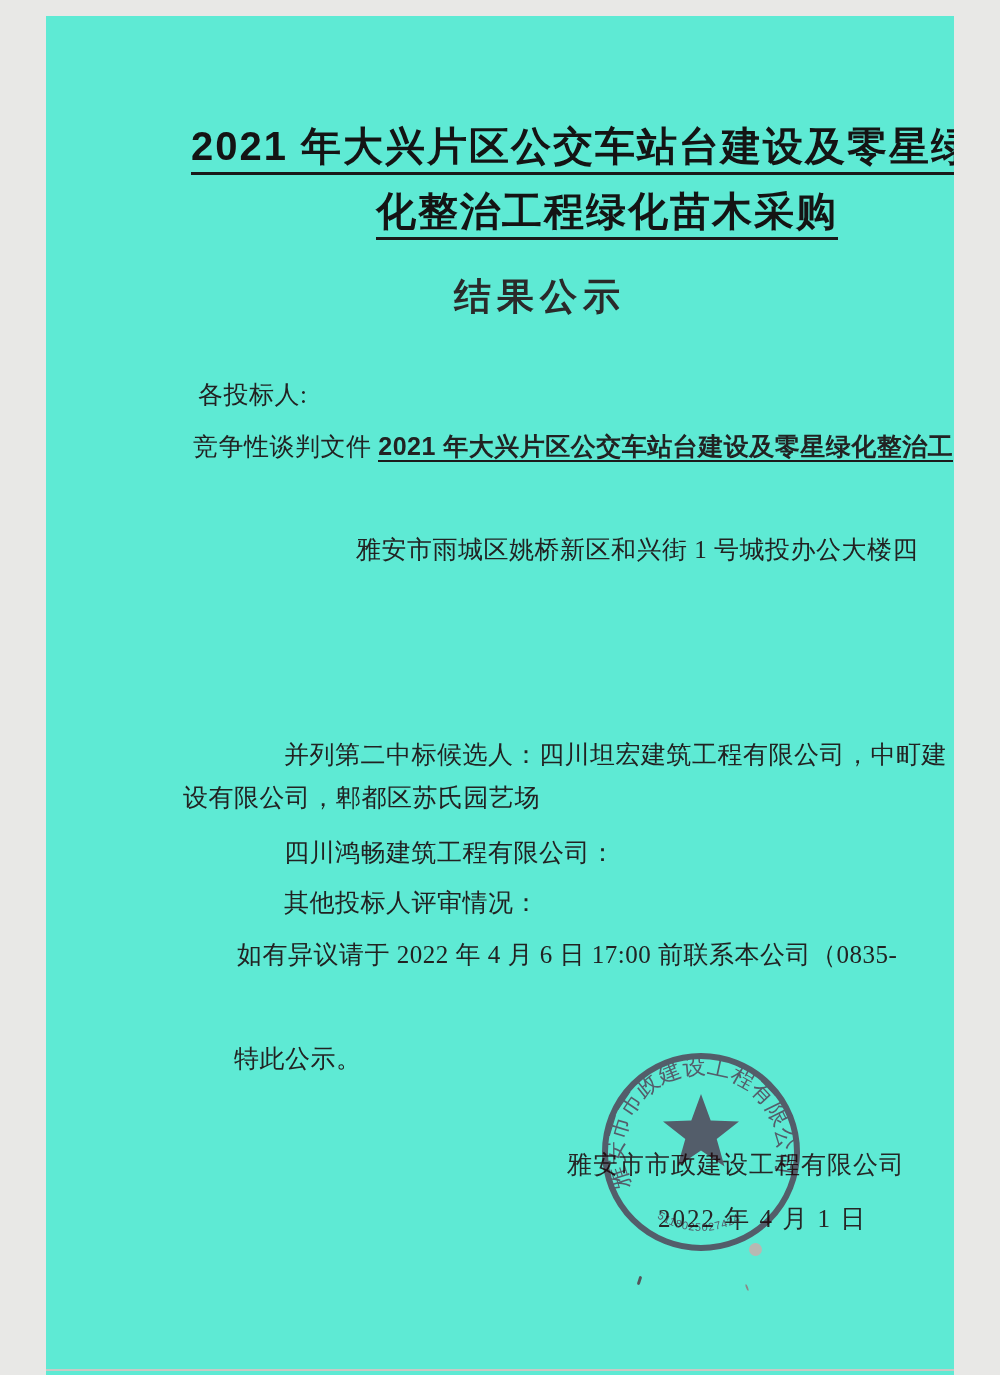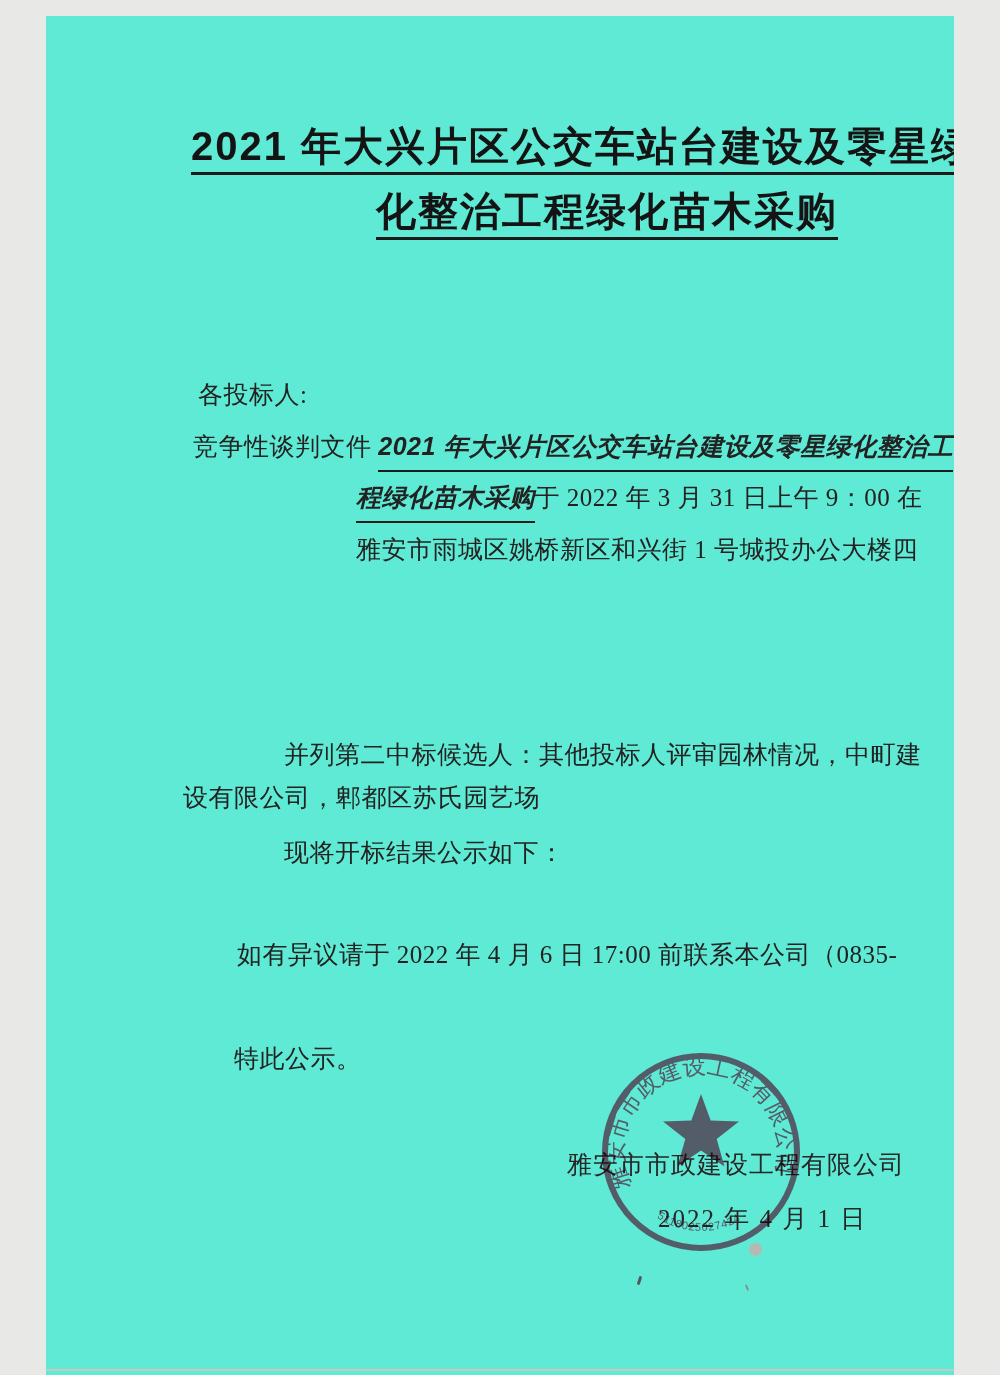--- a/index.html
+++ b/index.html
@@ -40,22 +40,21 @@
     position:absolute;
     font-size:25px;
     letter-spacing:0.5px;
     color:#222;
     white-space:nowrap;
   }
   .bold-u{
     font-family:"Liberation Sans","DejaVu Sans",sans-serif;
     font-weight:700;
     border-bottom:2px solid #1c1c1c;
-    padding-bottom:10px;
-    font-style:italic;
+    padding-bottom:0;
   }
   
   .sig{
     position:absolute;
     font-size:25px;
     letter-spacing:1px;
     color:#262626;
     white-space:nowrap;
   }
   
@@ -82,35 +81,34 @@
 <body>
 
 <div class="page">
 
   <div class="title-line" style="left:145px;top:103px;">
     <span class="title-underline">2021 年大兴片区公交车站台建设及零星绿</span>
   </div>
   <div class="title-line" style="left:330px;top:168px;">
     <span class="title-underline">化整治工程绿化苗木采购</span>
   </div>
+  <div class="subtitle" style="left:408px;top:256px;">结果公示</div>
 
   <div class="bline" style="left:152px;top:362px;text-align:center;">各投标人:</div>
 
   <div class="bline" style="left:147px;top:414px;">
     <span>竞争性谈判文件 </span><span class="bold-u">2021 年大兴片区公交车站台建设及零星绿化整治工</span>
   </div>
-  <div class="bline" style="left:310px;top:465px;">
-    <span class="bold-u">程绿化苗木采购</span><span>于 2022 年 3 月 31 日上午 9：00 在</span>
-  </div>
   <div class="bline" style="left:310px;top:517px;">雅安市雨城区姚桥新区和兴街 1 号城投办公大楼四</div>
 
-  <div class="bline" style="left:238px;top:722px;">并列第二中标候选人：其他投标人评审园林情况，中町建</div>
+  <div class="bline" style="left:238px;top:722px;">并列第二中标候选人：四川坦宏建筑工程有限公司，中町建</div>
   <div class="bline" style="left:137px;top:765px;">设有限公司，郫都区苏氏园艺场</div>
 
-  <div class="bline" style="left:238px;top:820px;">现将开标结果公示如下：</div>
+  <div class="bline" style="left:238px;top:820px;">四川鸿畅建筑工程有限公司：</div>
+  <div class="bline" style="left:238px;top:870px;">其他投标人评审情况：</div>
 
   <div class="bline" style="left:191px;top:922px;">如有异议请于 2022 年 4 月 6 日 17:00 前联系本公司（0835-</div>
 
   <div class="bline" style="left:188px;top:1026px;">特此公示。</div>
 
   <div class="sig" style="left:521px;top:1132px;">雅安市市政建设工程有限公司</div>
   <div class="sig" style="left:612px;top:1186px;letter-spacing:2px;">2022 年 4 月 1 日</div>
 
   <svg class="stamp" viewBox="545 1026 220 220" aria-hidden="true">
     <defs>

